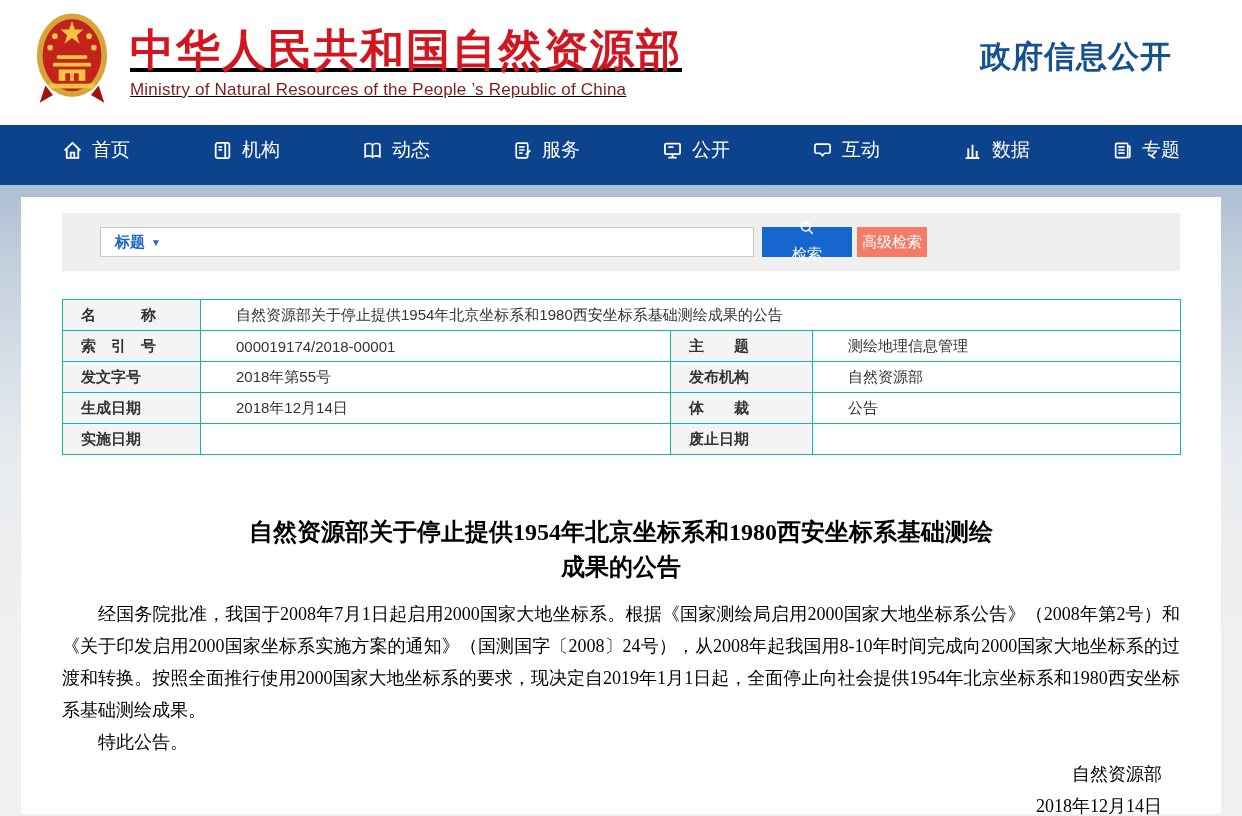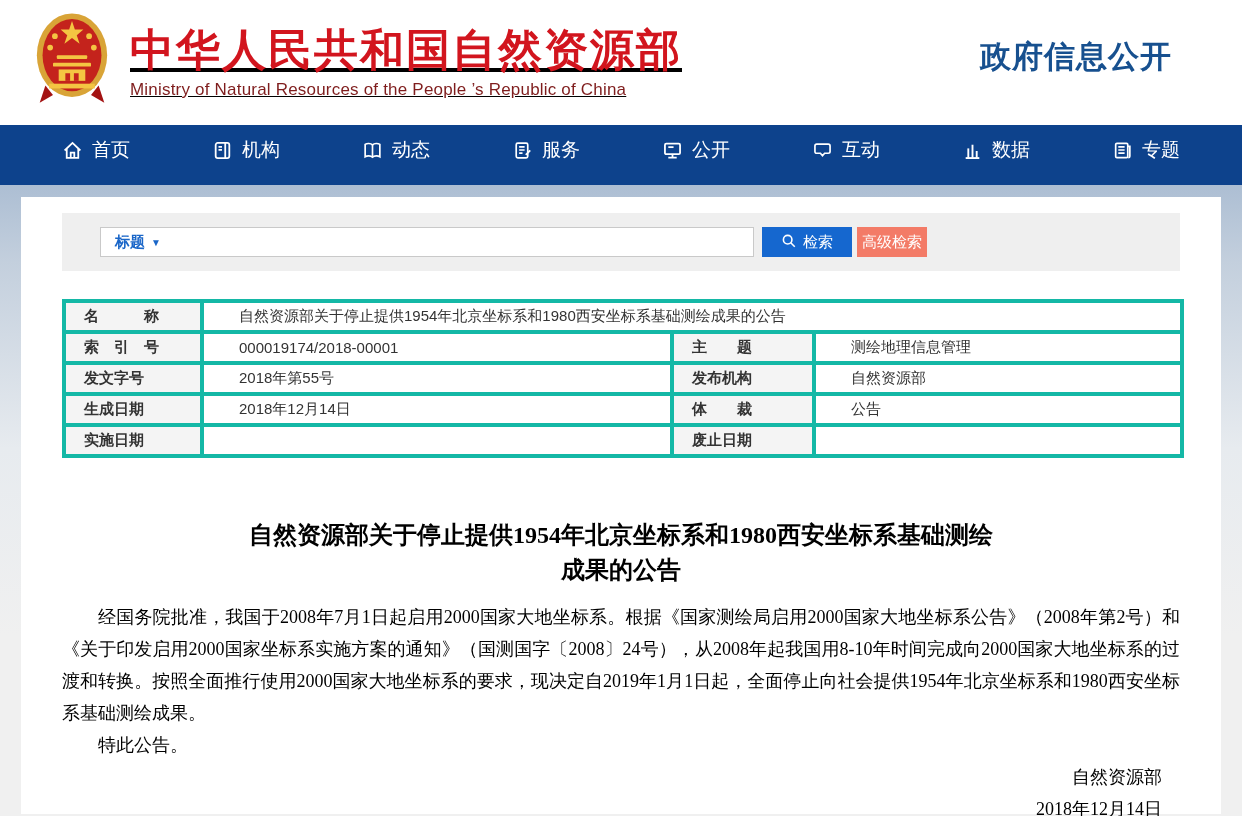--- a/index.html
+++ b/index.html
@@ -25,26 +25,26 @@
 
   
   .panel { width:1200px; margin:12px auto 0; background:#ffffff; height:617px; padding:16px 41px 0; }
 
   
   .search-strip { background:#efefef; padding:14px 0 14px 38px; display:flex; align-items:center; }
   .search-box { width:654px; height:30px; background:#fff; border:1px solid #c9c9c9; display:flex; align-items:center; padding:0 14px; cursor:text; }
   .field-select { color:#1a66c8; font-weight:bold; font-size:15px; cursor:pointer; display:flex; align-items:center; gap:6px; }
   .field-select .arrow { font-size:10px; }
   .btn { height:30px; border:none; color:#fff; font-size:15px; display:flex; align-items:center; justify-content:center; cursor:pointer; font-family:inherit; }
-  .btn-search { width:90px; background:#1567cf; margin-left:8px; gap:6px; }
+  .btn-search { width:90px; background:#1567cf; margin-left:8px; gap:6px;flex-direction:column; }
   .btn-adv { width:70px; background:#f37b67; margin-left:5px; }
 
   
   table.meta { width:1118px; margin-top:28px; border-collapse:collapse; table-layout:fixed; }
-  table.meta td { border:4px solid #14b8a6; height:31px; font-size:15px; color:#333; vertical-align:middle; }
+  table.meta td { border:1px solid #14b8a6; height:31px; font-size:15px; color:#333; vertical-align:middle; }
   td.lbl { background:#f4f4f4; font-weight:bold; padding-left:18px; }
   td.val { padding-left:35px; }
   col.c1 { width:138px; } col.c2 { width:470px; } col.c3 { width:142px; } col.c4 { width:368px; }
 
   
   .article { font-family:"Liberation Serif","DejaVu Serif",serif; color:#000; }
   .doc-title { width:760px; margin:60px auto 0; text-align:center; font-size:24px; font-weight:bold; line-height:35px; }
   .doc-body { margin-top:13px; font-size:18px; line-height:32px; text-align:justify; }
   .doc-body p { text-indent:2em; }
   .sig { text-align:right; padding-right:18px; font-size:18px; line-height:32px; }

